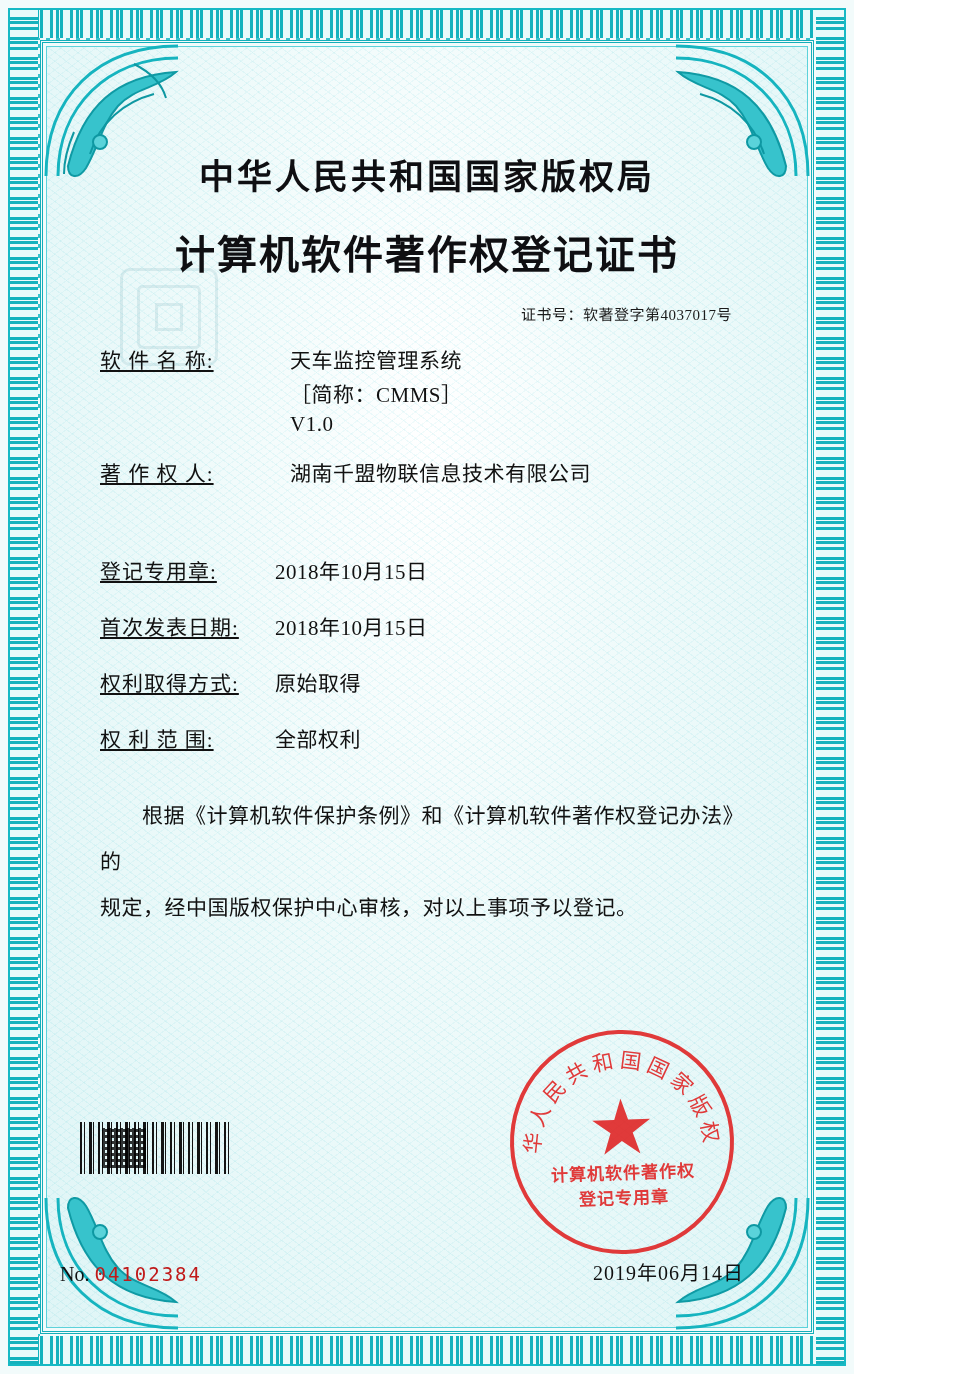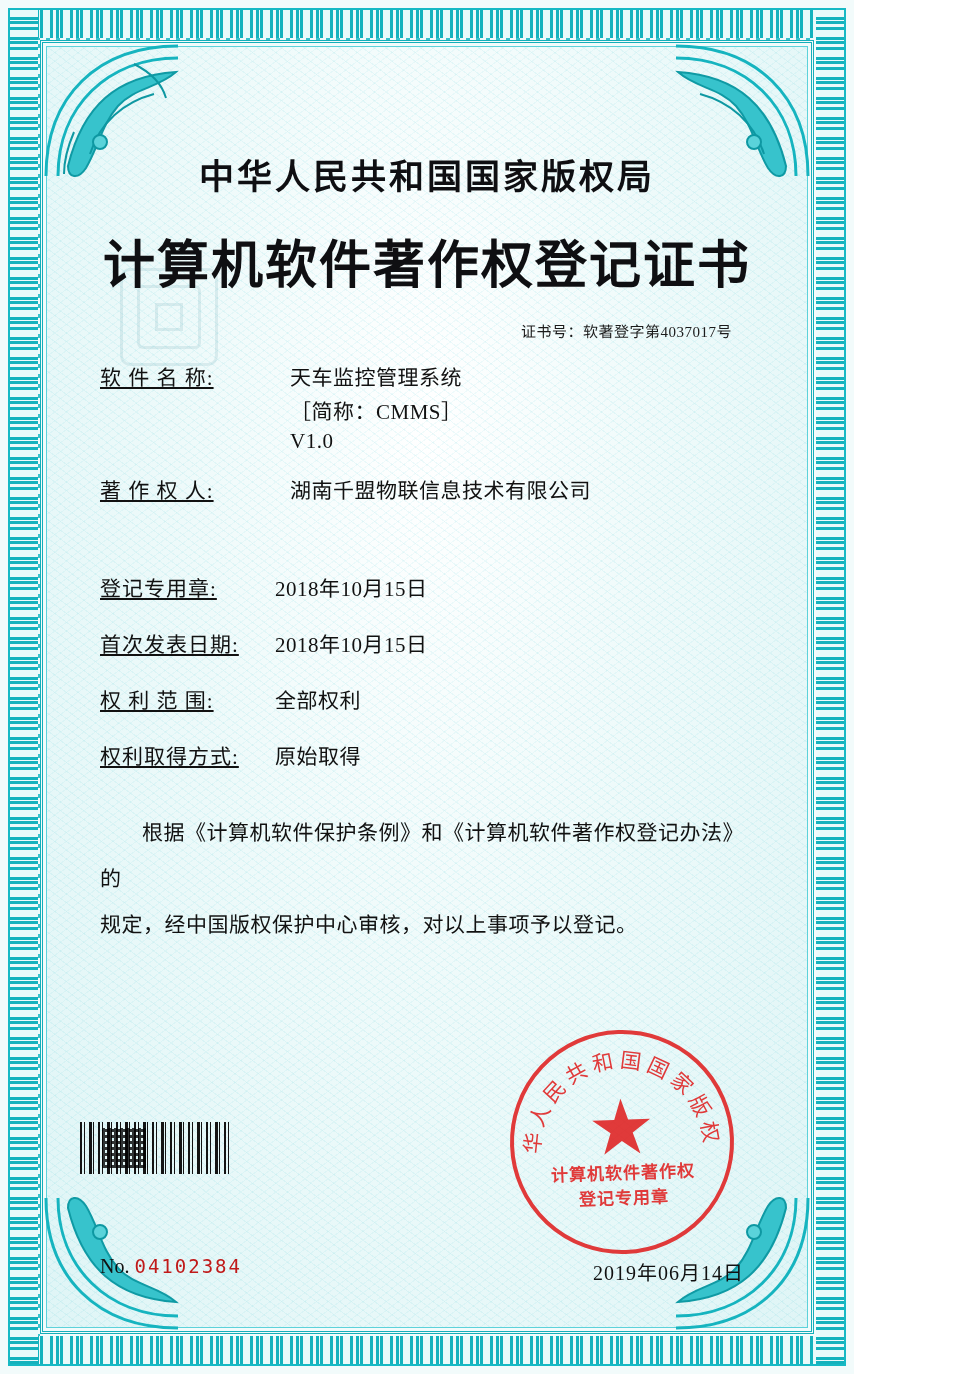--- a/index.html
+++ b/index.html
@@ -113,21 +113,21 @@
     text-align: center;
     font-size: 35px;
     font-weight: bold;
     letter-spacing: 3px;
     color: #0f0f12;
     font-family: "DejaVu Serif", "Liberation Serif", serif;
     margin-top: 28px;
   }
   .title-sub {
     text-align: center;
-    font-size: 52px;
+    font-size: 40px;
     font-weight: bold;
     letter-spacing: 2px;
     color: #0f0f12;
     font-family: "DejaVu Serif", "Liberation Serif", serif;
     margin-top: 24px;
   }
   .cert-no {
     text-align: right;
     font-size: 15px;
     color: #1b1b1b;
@@ -231,24 +231,23 @@
     font-size: 17px;
     font-weight: bold;
     letter-spacing: 1px;
   }
   .seal-line1 { top: 125px; }
   .seal-line2 { top: 150px; }
 
   .footer-no {
     position: absolute;
     left: 60px;
-    bottom: 96px;
+    bottom: 88px;
     font-size: 20px;
     color: #111;
-    margin-left: 40px;
   }
   .footer-no .num {
     color: #c01a1a;
     font-family: "DejaVu Sans Mono", monospace;
     letter-spacing: 2px;
     font-size: 19px;
   }
   .footer-date {
     position: absolute;
     right: 110px;
@@ -374,27 +373,27 @@
       <div class="lbl">登记专用章:</div>
       <div class="val">2018年10月15日</div>
     </div>
 
     <div class="field compact">
       <div class="lbl">首次发表日期:</div>
       <div class="val">2018年10月15日</div>
     </div>
 
     <div class="field compact">
+      <div class="lbl">权利取得方式:</div>
+      <div class="val">原始取得</div>
+    </div>
+
+    <div class="field compact">
       <div class="lbl">权 利 范 围:</div>
       <div class="val">全部权利</div>
-    </div>
-
-    <div class="field compact">
-      <div class="lbl">权利取得方式:</div>
-      <div class="val">原始取得</div>
     </div>
 
 
     <div class="para">
       <span>根据《计算机软件保护条例》和《计算机软件著作权登记办法》的</span>
       <span class="l2">规定，经中国版权保护中心审核，对以上事项予以登记。</span>
     </div>
   </div>
 
   <div class="barcode"></div>

